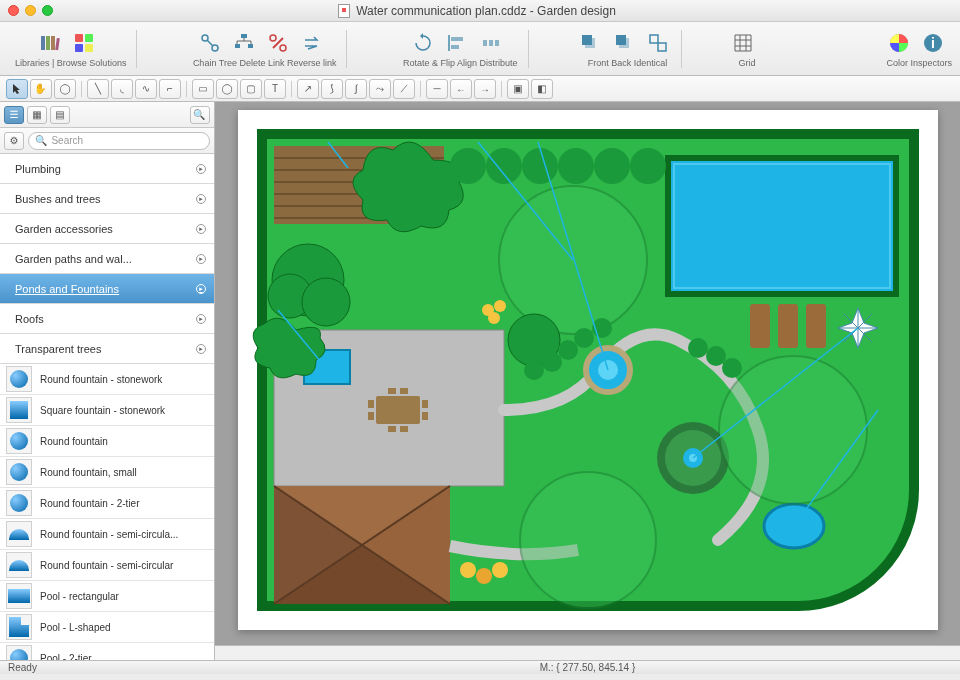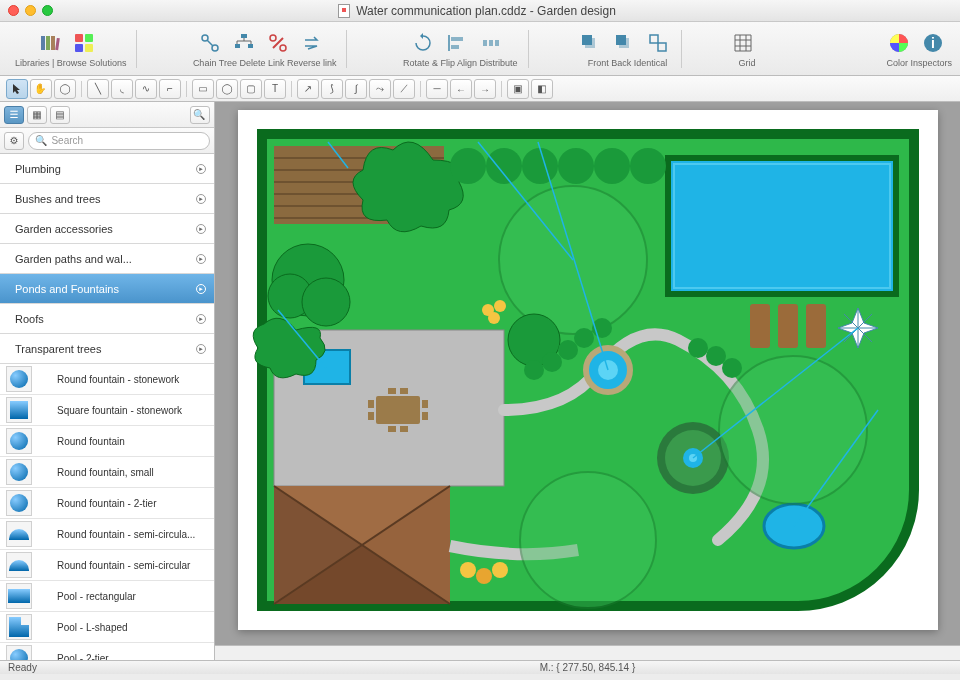--- a/index.html
+++ b/index.html
@@ -35,25 +35,25 @@
 
 
 .sidebar { width: 215px; background: #fff; border-right: 1px solid #bcbcbc; display: flex; flex-direction: column; }
 .sidebar-top { height: 26px; background: linear-gradient(#fbfbfb,#efefef); border-bottom: 1px solid #c8c8c8; display: flex; align-items: center; padding: 0 4px; gap: 3px; }
 .sb-btn { width: 20px; height: 18px; background: linear-gradient(#fff,#f0f0f0); border: 1px solid #c0c0c0; border-radius: 3px; display: flex; align-items: center; justify-content: center; font-size: 10px; color: #555; cursor: pointer; }
 .sb-btn.active { background: linear-gradient(#7fb4dc,#5a97c4); border-color: #4a7fa8; color: #fff; }
 .sidebar-search { height: 26px; background: linear-gradient(#fbfbfb,#efefef); border-bottom: 1px solid #c8c8c8; display: flex; align-items: center; padding: 0 4px; gap: 4px; }
 .search-box { flex: 1; height: 18px; border: 1px solid #c0c0c0; border-radius: 9px; background: #fff; display: flex; align-items: center; padding: 0 6px; gap: 4px; color: #999; font-size: 10px; }
 .category-list { }
 .cat-item { height: 30px; display: flex; align-items: center; justify-content: space-between; padding: 0 8px 0 15px; border-bottom: 1px solid #d8d8d8; cursor: pointer; font-size: 11px; color: #333; }
-.cat-item.selected { background: linear-gradient(#6fb5e8,#4a94cc); color: #fff; }
+.cat-item.selected { background: linear-gradient(#6fb5e8,#4a94cc); color: #fff; text-decoration: underline; }
 .cat-arrow { width: 10px; height: 10px; border: 1px solid #999; border-radius: 50%; display: flex; align-items: center; justify-content: center; font-size: 7px; color: #666; }
 .cat-item.selected .cat-arrow { border-color: #fff; color: #fff; }
 .stencil-list { flex: 1; overflow-y: auto; }
-.stencil-item { height: 31px; display: flex; align-items: center; padding: 0 6px; gap: 25px; border-bottom: 1px solid #e4e4e4; cursor: pointer; }
+.stencil-item { height: 31px; display: flex; align-items: center; padding: 0 6px; gap: 8px; border-bottom: 1px solid #e4e4e4; cursor: pointer; }
 .stencil-thumb { width: 26px; height: 26px; background: #f5f5f5; border: 1px solid #d0d0d0; display: flex; align-items: center; justify-content: center; }
 .stencil-label { font-size: 10px; color: #333; }
 .th-circle-blue { width: 18px; height: 18px; border-radius: 50%; background: radial-gradient(circle at 30% 30%, #8cf, #06a); }
 .th-square-blue { width: 18px; height: 18px; background: linear-gradient(#8cf, #06a); }
 .th-semi-blue { width: 20px; height: 11px; border-radius: 20px 20px 0 0; background: linear-gradient(#8cf, #06a); }
 .th-rect-blue { width: 22px; height: 14px; background: linear-gradient(#8cf, #06a); }
 .th-wave { width: 22px; height: 14px; background: linear-gradient(#cef, #8cf); border-radius: 2px; }
 .th-lshape { width: 20px; height: 20px; background: linear-gradient(#8cf,#06a); clip-path: polygon(0 0, 60% 0, 60% 40%, 100% 40%, 100% 100%, 0 100%); }
 
 

